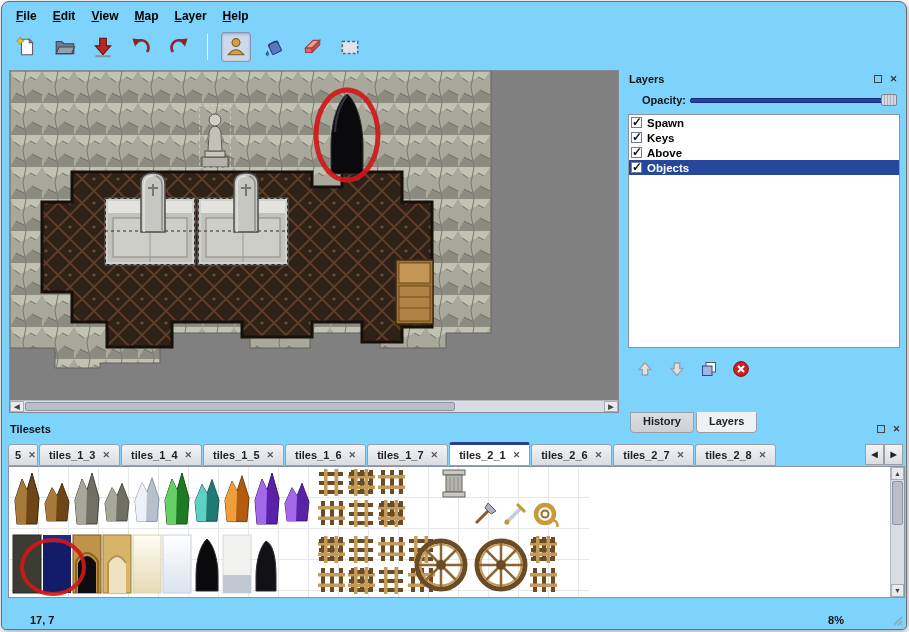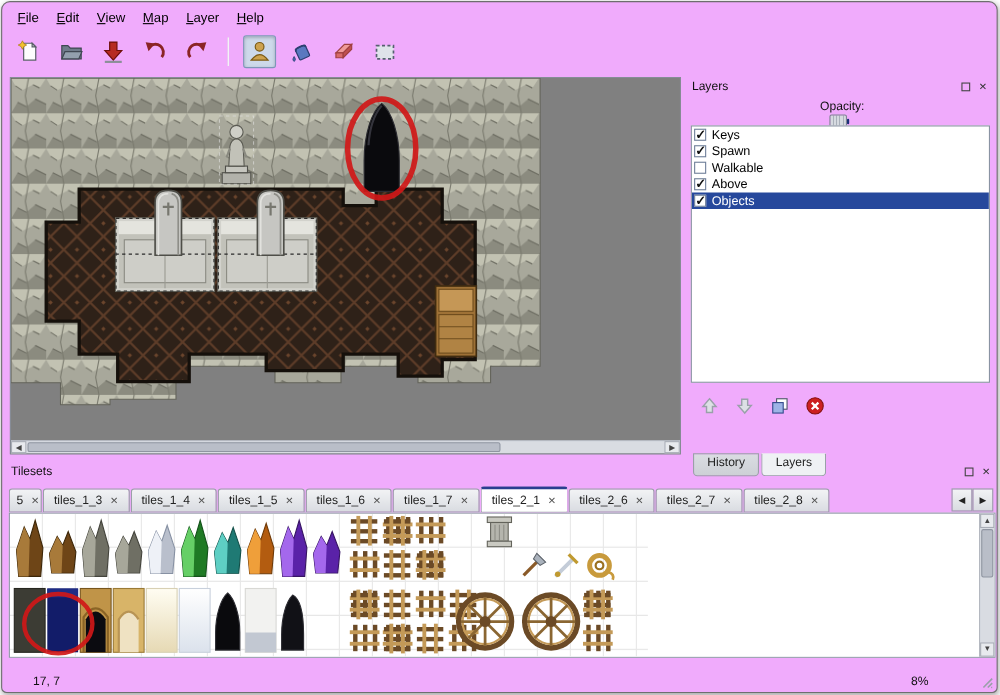--- a/index.html
+++ b/index.html
@@ -1,20 +1,20 @@
 <!DOCTYPE html>
 <html><head>
 <meta charset="utf-8">
 <style>
   * { margin:0; padding:0; box-sizing:border-box; }
   html,body { width:909px; height:632px; background:#fff; overflow:hidden;
     font-family:"Liberation Sans", sans-serif; }
   .window { position:absolute; left:1px; top:1px; width:906px; height:629px;
-    background:#f0abfc; border:1px solid #6e6e6e; border-radius:8px 8px 5px 5px;
-    box-shadow:1px 2px 6px rgba(0,0,0,.35); overflow:hidden; }
+    background:#7dd3fc; border:1px solid #6e6e6e; border-radius:8px 8px 5px 5px;
+    box-shadow:1px 2px 6px rgba(0,0,0,.35); overflow:hidden;font-weight:bold; }
 
   
   .menubar { position:absolute; left:6px; top:4px; height:20px; display:flex; align-items:center;
     font-size:12px; color:#000; }
   .menu-item { padding:2px 8px; border-radius:2px; cursor:default; }
 
   
   .toolbar { position:absolute; left:10px; top:26px; height:38px; display:flex; align-items:center; gap:8px; }
   .tbtn { width:30px; height:30px; display:flex; align-items:center; justify-content:center;
     border:1px solid transparent; border-radius:3px; }
@@ -34,21 +34,21 @@
     background:#b9bec8; border:1px solid #8f95a1; border-radius:2px; }
 
   
   .layers-dock { position:absolute; left:624px; top:68px; width:277px; height:343px; }
   .dock-title { position:absolute; left:0; top:0; right:0; height:18px; display:flex;
     align-items:center; font-size:11px; color:#111; padding:0 3px; }
   .dock-title .sp { flex:1; }
   .mini-btn { width:13px; height:13px; display:flex; align-items:center; justify-content:center;
     margin-left:3px; font-size:9px; color:#333; }
   .float-glyph { width:8px; height:8px; border:1.5px solid #444; }
-  .opacity-row { position:absolute; left:16px; top:21px; right:6px; height:18px; display:flex; align-items:center;flex-direction:column; }
+  .opacity-row { position:absolute; left:16px; top:21px; right:6px; height:18px; display:flex; align-items:center; }
   .opacity-label { font-size:11px; color:#111; width:48px; }
   .slider { flex:1; position:relative; height:14px; }
   .slider-groove { position:absolute; left:0; right:0; top:5px; height:5px;
     background:#2743a6; border:1px solid #1b2f78; border-radius:2px; }
   .slider-handle { position:absolute; right:0; top:1px; width:16px; height:12px;
     background:repeating-linear-gradient(90deg,#d6dae0 0 2px,#aab0ba 2px 3px);
     border:1px solid #7e8592; border-radius:2px; }
   .layer-list { position:absolute; left:2px; top:44px; width:272px; height:234px; background:#fff;
     border:1px solid #8a93a3; font-size:11.5px; color:#000; overflow:hidden; }
   .layer-row { height:15px; display:flex; align-items:center; gap:5px; padding-left:2px; }
@@ -275,29 +275,25 @@
     <div class="opacity-row">
       <span class="opacity-label">Opacity:</span>
       <div class="slider">
         <div class="slider-groove"></div>
         <div class="slider-handle"></div>
       </div>
     </div>
     <div class="layer-list">
       <div class="layer-row">
         <span class="cb checked"></span>
-        <span>Keys</span>
+        <span>Spawn</span>
       </div>
       <div class="layer-row">
         <span class="cb checked"></span>
-        <span>Spawn</span>
-      </div>
-      <div class="layer-row">
-        <span class="cb"></span>
-        <span>Walkable</span>
+        <span>Keys</span>
       </div>
       <div class="layer-row">
         <span class="cb checked"></span>
         <span>Above</span>
       </div>
       <div class="layer-row selected">
         <span class="cb checked"></span>
         <span>Objects</span>
       </div>
     </div>

